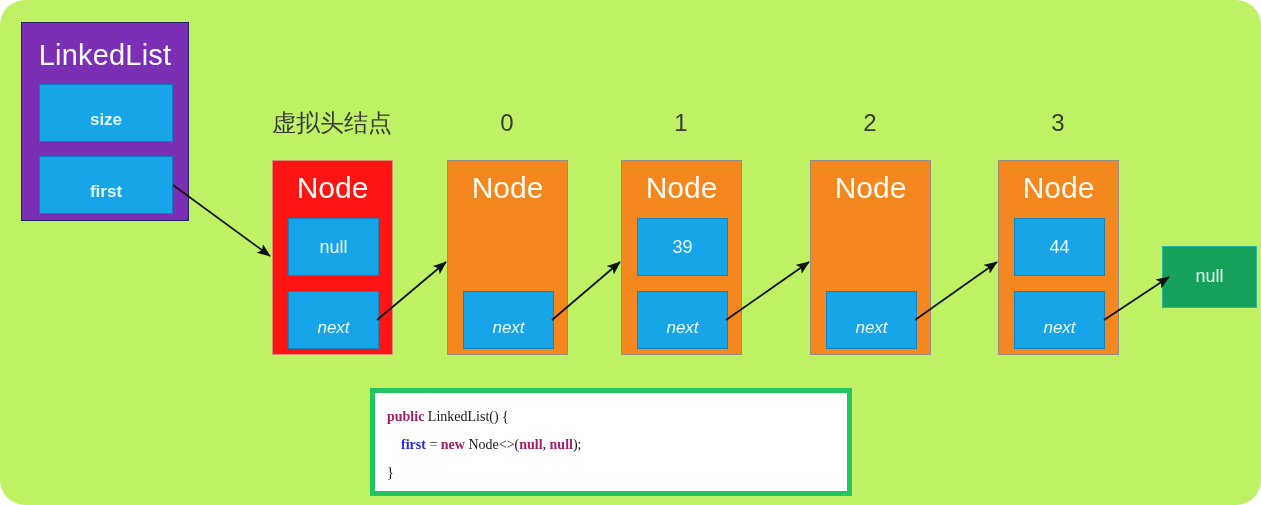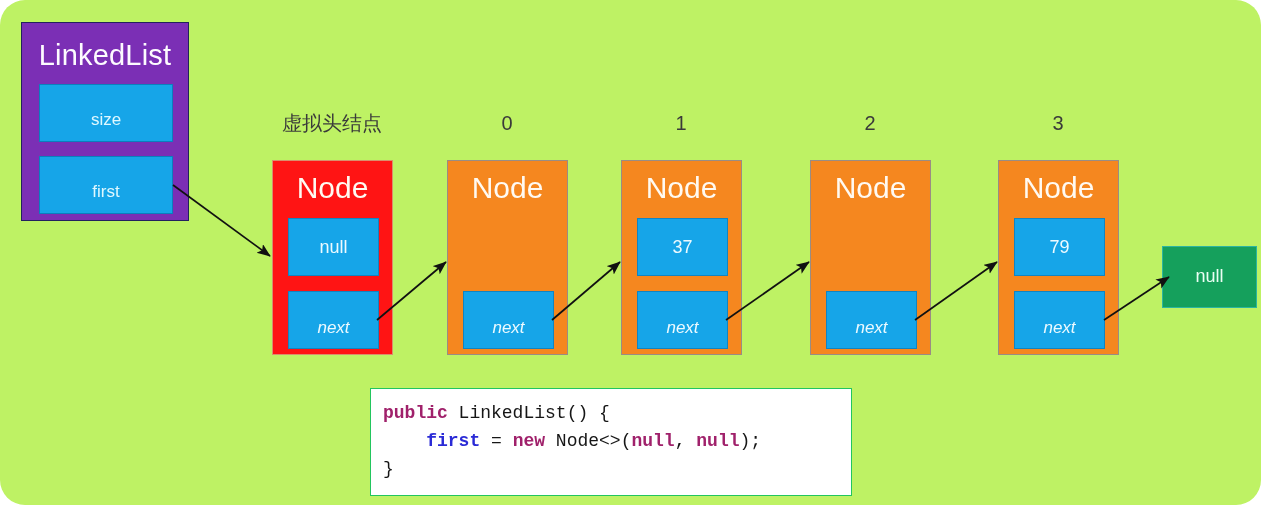--- a/index.html
+++ b/index.html
@@ -49,32 +49,33 @@
     box-sizing: border-box;
   }
   .field-box span {
     position: absolute;
     left: 0;
     bottom: 11px;
     width: 100%;
     text-align: center;
     color: #dff8ff;
     font-size: 17px;
+    font-weight: bold;
   }
   .field-size { top: 61px; }
   .field-first { top: 133px; }
 
   
   .col-label {
     position: absolute;
     top: 109px;
     width: 160px;
     text-align: center;
     color: #3a3a3a;
-    font-size: 20px;
+    font-size: 24px;
     line-height: 28px;
     white-space: nowrap;
   }
 
   
   .node {
     position: absolute;
     top: 160px;
     width: 121px;
     height: 195px;
@@ -152,24 +153,24 @@
   }
 
   
   .code-box {
     position: absolute;
     left: 370px;
     top: 388px;
     width: 482px;
     height: 108px;
     background: #ffffff;
-    border: 1px solid #22c55e;
-    box-sizing: border-box;
-    font-family: Liberation Mono, monospace;
-    font-size: 18px;
+    border: 5px solid #22c55e;
+    box-sizing: border-box;
+    font-family: Liberation Serif, serif;
+    font-size: 14px;
     line-height: 28px;
     padding: 10px 0 0 12px;
     white-space: pre;
     color: #161616;
   }
   .kw { color: #A0216B; font-weight: bold; }
   .var { color: #2a2ad6; font-weight: bold; }
   .plain { color: #161616; }
 </style>
 </head>
@@ -206,38 +207,38 @@
   <div class="node normal" style="left:447px;">
     <div class="node-title">Node</div>
     <div class="node-cell cell-next">
       <span>next</span>
     </div>
   </div>
 
   <div class="node normal" style="left:621px;">
     <div class="node-title">Node</div>
     <div class="node-cell cell-value">
-      <span>37</span>
+      <span>39</span>
     </div>
     <div class="node-cell cell-next">
       <span>next</span>
     </div>
   </div>
 
   <div class="node normal" style="left:810px;">
     <div class="node-title">Node</div>
     <div class="node-cell cell-next">
       <span>next</span>
     </div>
   </div>
 
   <div class="node normal" style="left:998px;">
     <div class="node-title">Node</div>
     <div class="node-cell cell-value">
-      <span>79</span>
+      <span>44</span>
     </div>
     <div class="node-cell cell-next">
       <span>next</span>
     </div>
   </div>
 
   <div class="null-box">
     <span>null</span>
   </div>
 

